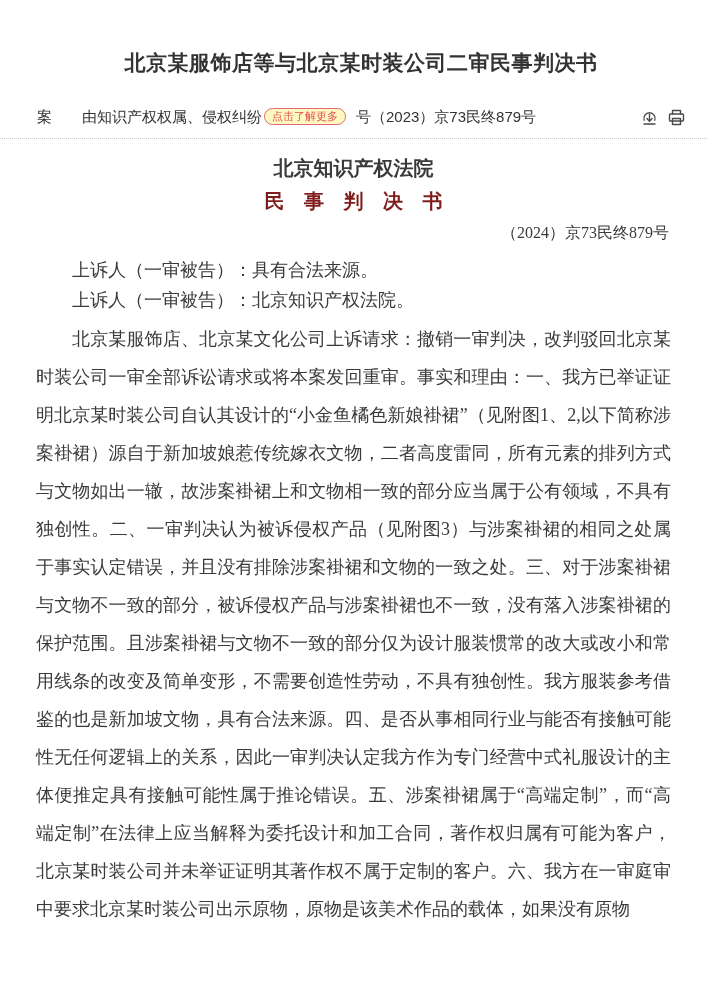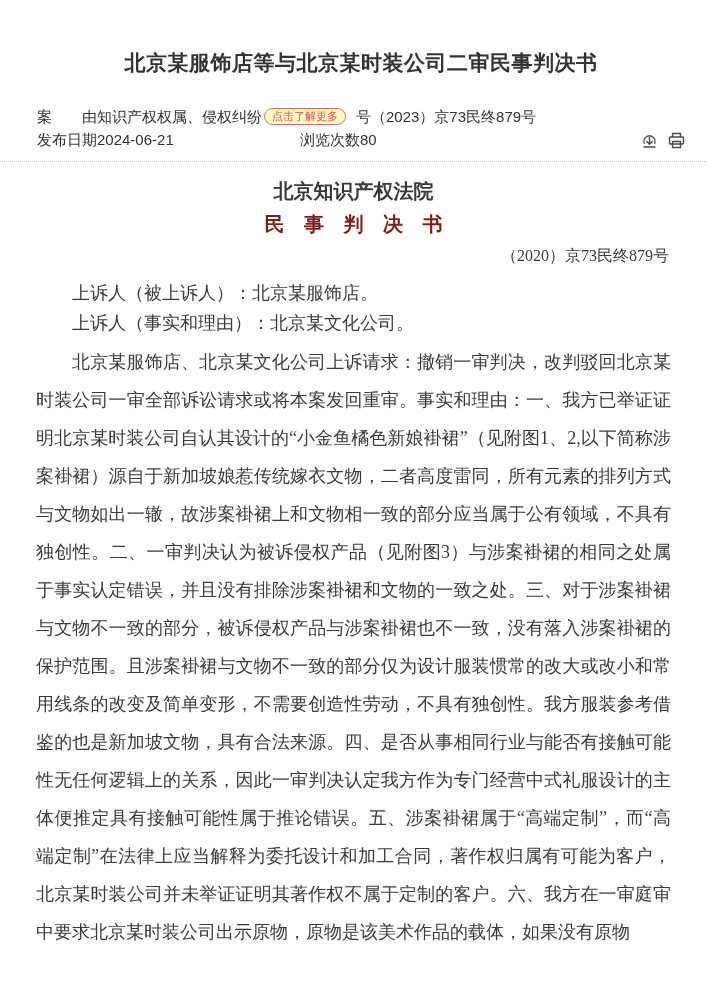--- a/index.html
+++ b/index.html
@@ -103,23 +103,20 @@
 
 <div class="page">
 
   <header class="hdr">
     <h1 class="hdr-title">北京某服饰店等与北京某时装公司二审民事判决书</h1>
 
     <div class="meta-row">
       <span class="meta-left">案　　由知识产权权属、侵权纠纷</span><span class="badge">点击了解更多</span><span>号（2023）京73民终879号</span>
     </div>
 
-    <div class="meta-row">
-      <span class="meta-fixed">发布日期2024-06-21</span><span>浏览次数80</span>
-    </div>
 
     <div class="hdr-icons">
       <span class="ic">
         <svg viewBox="0 0 19 19" fill="none" stroke="#4a4a4a" stroke-width="1.4" stroke-linecap="round" stroke-linejoin="round">
           <path d="M4.2 12.2 A5.6 5.6 0 1 1 14.8 12.2"></path>
           <path d="M9.5 6.5 L9.5 13"></path>
           <path d="M6.9 10.6 L9.5 13.2 L12.1 10.6"></path>
           <path d="M4 16 L15 16"></path>
         </svg>
       </span>
@@ -129,21 +126,21 @@
           <rect x="2.5" y="6" width="14" height="7" rx="1"></rect>
           <rect x="5.5" y="10.5" width="8" height="6"></rect>
         </svg>
       </span>
     </div>
   </header>
 
   <main class="doc">
     <h2 class="court">北京知识产权法院</h2>
     <h3 class="doctype">民 事 判 决 书</h3>
-    <div class="caseno">（2020）京73民终879号</div>
+    <div class="caseno">（2024）京73民终879号</div>
 
-    <p class="party">上诉人（被上诉人）：北京某服饰店。</p>
-    <p class="party">上诉人（事实和理由）：北京某文化公司。</p>
+    <p class="party">上诉人（一审被告）：具有合法来源。</p>
+    <p class="party">上诉人（一审被告）：北京知识产权法院。</p>
 
     <p class="para">北京某服饰店、北京某文化公司上诉请求：撤销一审判决，改判驳回北京某时装公司一审全部诉讼请求或将本案发回重审。事实和理由：一、我方已举证证明北京某时装公司自认其设计的“小金鱼橘色新娘褂裙”（见附图1、2,以下简称涉案褂裙）源自于新加坡娘惹传统嫁衣文物，二者高度雷同，所有元素的排列方式与文物如出一辙，故涉案褂裙上和文物相一致的部分应当属于公有领域，不具有独创性。二、一审判决认为被诉侵权产品（见附图3）与涉案褂裙的相同之处属于事实认定错误，并且没有排除涉案褂裙和文物的一致之处。三、对于涉案褂裙与文物不一致的部分，被诉侵权产品与涉案褂裙也不一致，没有落入涉案褂裙的保护范围。且涉案褂裙与文物不一致的部分仅为设计服装惯常的改大或改小和常用线条的改变及简单变形，不需要创造性劳动，不具有独创性。我方服装参考借鉴的也是新加坡文物，具有合法来源。四、是否从事相同行业与能否有接触可能性无任何逻辑上的关系，因此一审判决认定我方作为专门经营中式礼服设计的主体便推定具有接触可能性属于推论错误。五、涉案褂裙属于“高端定制”，而“高端定制”在法律上应当解释为委托设计和加工合同，著作权归属有可能为客户，北京某时装公司并未举证证明其著作权不属于定制的客户。六、我方在一审庭审中要求北京某时装公司出示原物，原物是该美术作品的载体，如果没有原物</p>
   </main>
 
 </div>
 
 </body></html>

